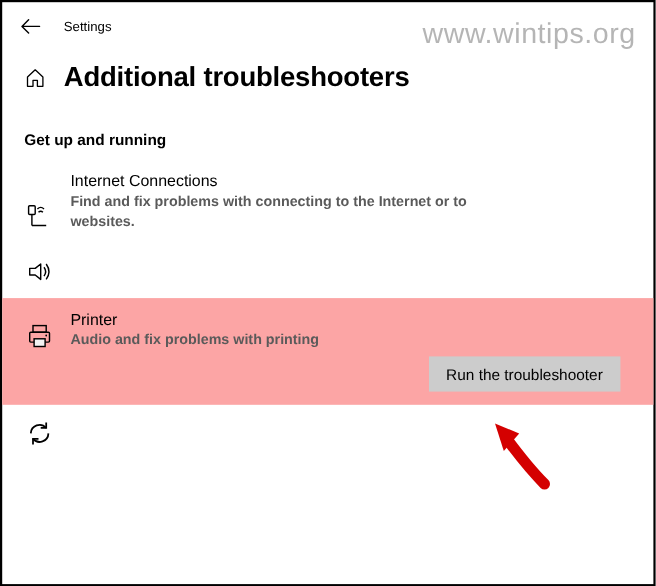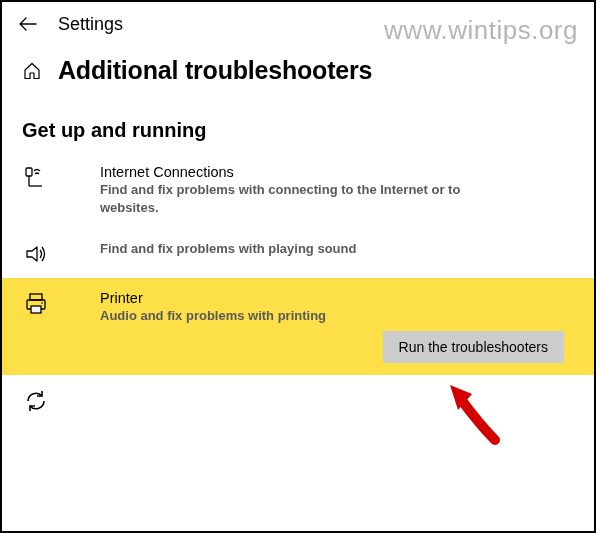--- a/index.html
+++ b/index.html
@@ -20,21 +20,21 @@
     }
     .back-btn {
       width: 24px;
       height: 24px;
       display: flex;
       align-items: center;
       justify-content: center;
       cursor: pointer;
     }
     .settings-label {
-      font-size: 18px;
+      font-size: 12px;
       margin-left: 18px;
       color: #000;
     }
     .watermark {
       position: absolute;
       top: 13px;
       right: 16px;
       font-size: 26px;
       color: rgba(120,120,120,0.55);
       font-family: Arial, sans-serif;
@@ -52,33 +52,32 @@
       display: flex;
       align-items: center;
       justify-content: center;
     }
     .page-title {
       font-size: 25px;
       font-weight: 600;
       letter-spacing: -0.2px;
     }
     .section-title {
-      font-size: 20px;
+      font-size: 14px;
       font-weight: 600;
       padding: 26px 14px 10px 20px;
     }
     .ts-list { }
     .ts-item {
       display: flex;
       padding: 12px 20px 12px 20px;
-      align-items: flex-start;
-      gap: 36px;
+      align-items: flex-end;
     }
     .ts-item.selected {
-      background: #fde047;
+      background: #fca5a5;
       padding-bottom: 50px;
       position: relative;
     }
     .ts-icon {
       width: 28px;
       flex-shrink: 0;
       margin-right: 14px;
       display: flex;
       align-items: flex-start;
       justify-content: center;
@@ -161,38 +160,37 @@
 
   <div class="ts-item">
     <div class="ts-icon">
       <svg width="24" height="24" viewBox="0 0 24 24">
         <path d="M3 9 L3 15 L8 15 L13 19 L13 5 L8 9 Z" stroke="#000" stroke-width="1.3" fill="none" stroke-linejoin="round"></path>
         <path d="M16 8 Q19 12 16 16" stroke="#000" stroke-width="1.3" fill="none"></path>
         <path d="M18 5 Q23 12 18 19" stroke="#000" stroke-width="1.3" fill="none"></path>
       </svg>
     </div>
     <div class="ts-text">
-      <div class="ts-desc">Find and fix problems with playing sound</div>
     </div>
   </div>
 
   <div class="ts-item selected">
     <div class="ts-icon">
       <svg width="24" height="24" viewBox="0 0 24 24">
         <rect x="6" y="2" width="12" height="6" stroke="#000" stroke-width="1.3" fill="none"></rect>
         <rect x="3" y="8" width="18" height="9" rx="1" stroke="#000" stroke-width="1.3" fill="none"></rect>
         <rect x="7" y="14" width="10" height="7" stroke="#000" stroke-width="1.3" fill="#f2f2f2"></rect>
         <circle cx="18" cy="11" r="0.8" fill="#000"></circle>
       </svg>
     </div>
     <div class="ts-text">
       <div class="ts-title">Printer</div>
       <div class="ts-desc">Audio and fix problems with printing</div>
     </div>
-    <button class="run-btn">Run the troubleshooters</button>
+    <button class="run-btn">Run the troubleshooter</button>
   </div>
 
   <div class="ts-item">
     <div class="ts-icon">
       <svg width="24" height="24" viewBox="0 0 24 24">
         <path d="M4 12 A8 8 0 0 1 18 7 M20 12 A8 8 0 0 1 6 17" stroke="#000" stroke-width="1.6" fill="none"></path>
         <path d="M18 2 L18 7 L13 7" stroke="#000" stroke-width="1.6" fill="none"></path>
         <path d="M6 22 L6 17 L11 17" stroke="#000" stroke-width="1.6" fill="none"></path>
       </svg>
     </div>

